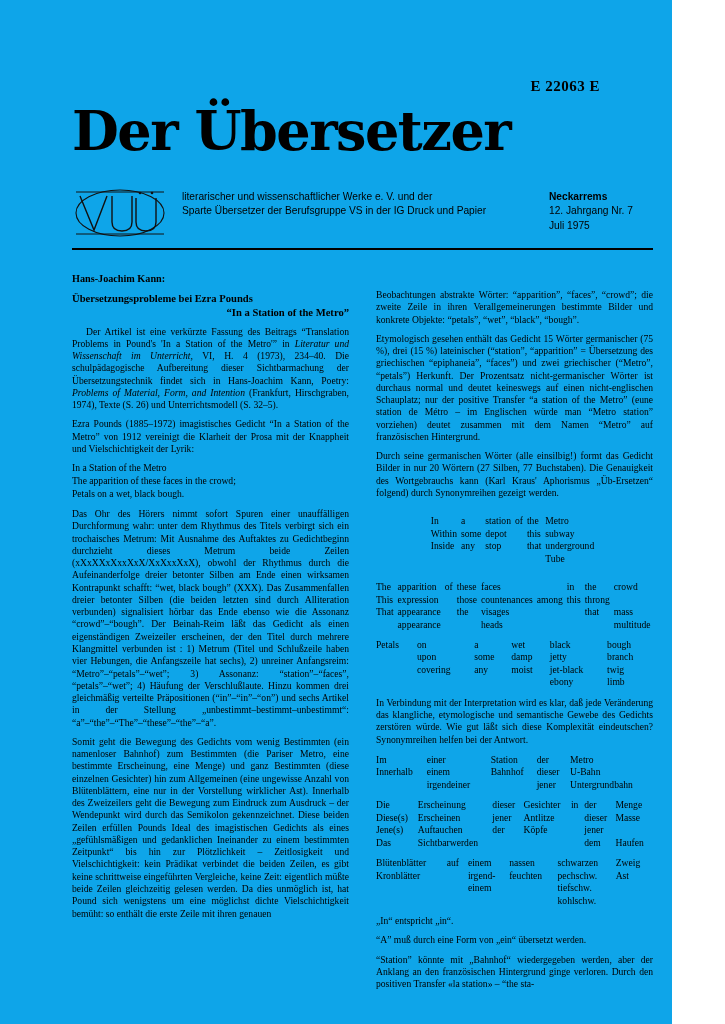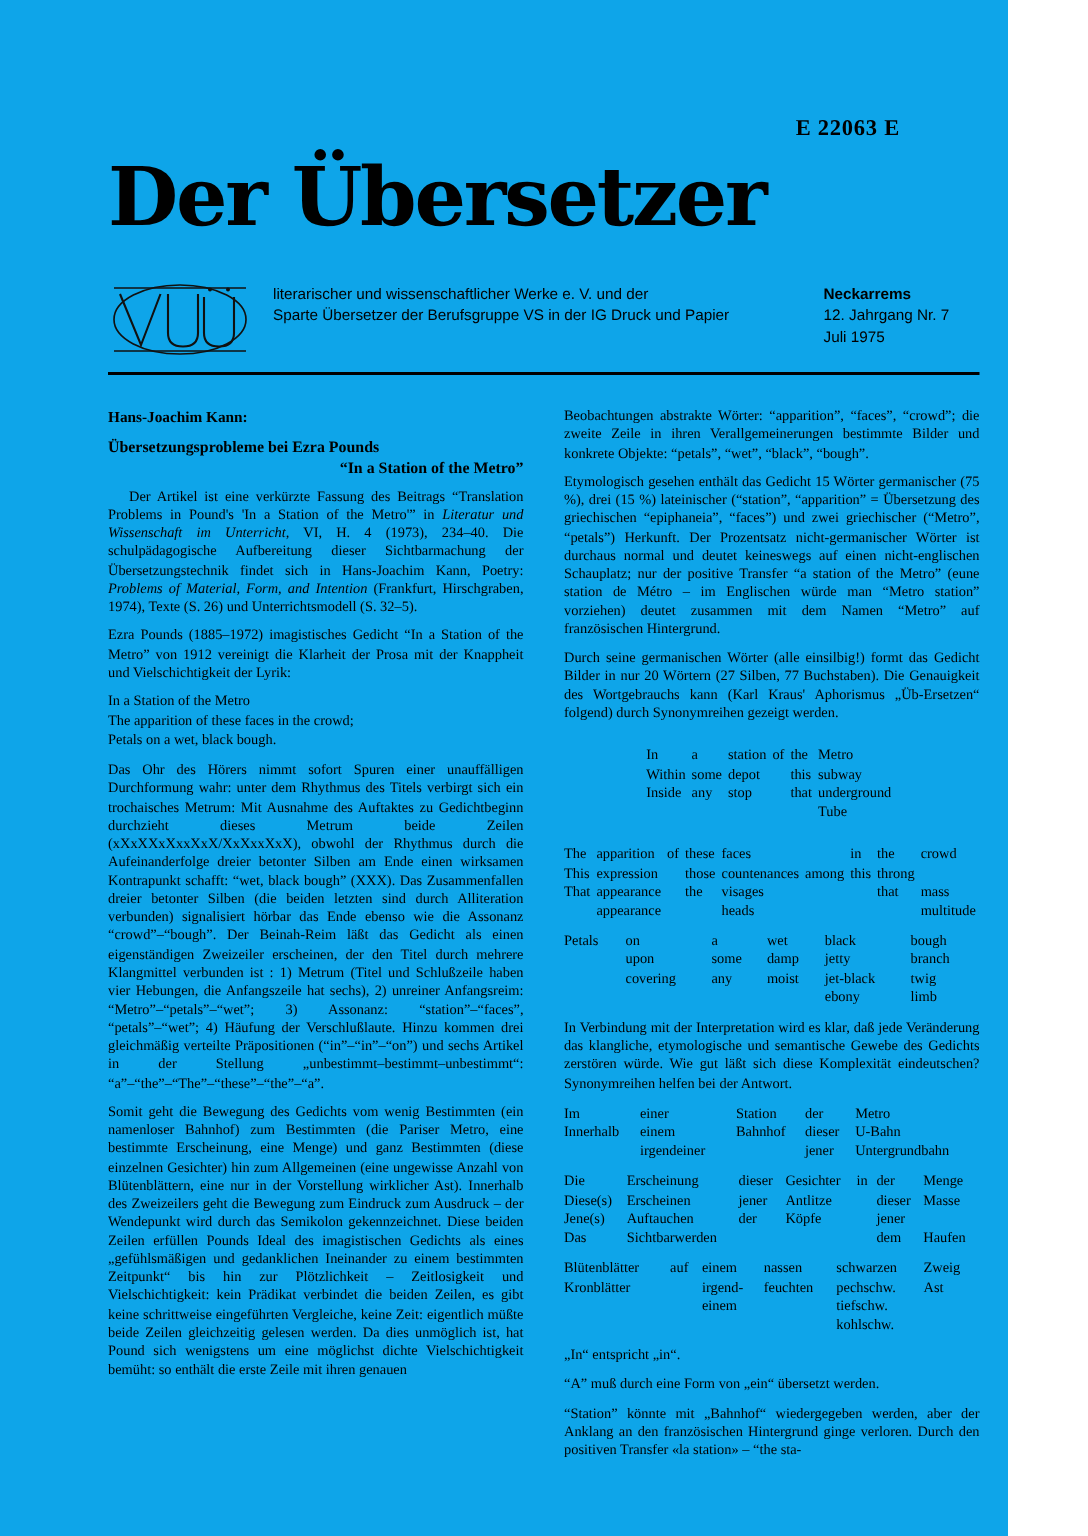--- a/index.html
+++ b/index.html
@@ -85,21 +85,21 @@
   .col {
     position: absolute;
     top: 272px;
     width: 277px;
     font-size: 9.6px;
     line-height: 1.28;
     text-align: justify;
     font-family: "Liberation Serif", serif;
   }
   .col-left { left: 72px; }
-  .col-right { left: 376px; }
+  .col-right { left: 376px; margin-top: 17px; }
 
   .author {
     font-weight: bold;
     font-size: 10.2px;
     margin: 0 0 7px 0;
     text-align: left;
   }
   .art-title {
     font-weight: bold;
     font-size: 10.6px;

